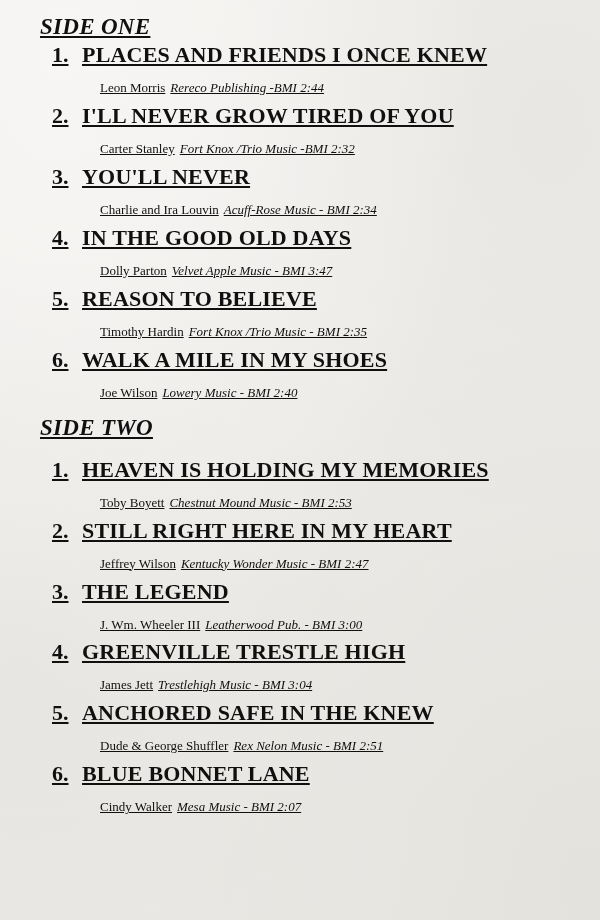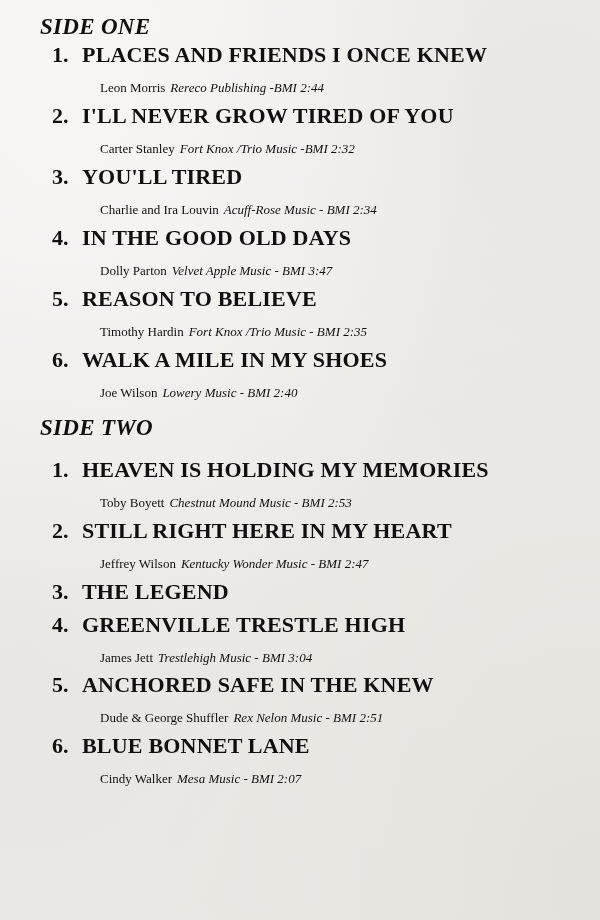--- a/index.html
+++ b/index.html
@@ -23,20 +23,21 @@
       radial-gradient(ellipse at 92% 14%, #e9e7e3 0%, rgba(233,231,227,0) 60%),
       radial-gradient(ellipse at 4% 70%, #e7e5e1 0%, rgba(231,229,225,0) 50%),
       radial-gradient(ellipse at 98% 96%, #e4e2dd 0%, rgba(228,226,221,0) 55%),
       linear-gradient(180deg, #f2f1ef 0%, #eeedea 45%, #ebe9e5 100%);
   }
   .content {
     position: relative;
     padding: 14px 22px 0 30px;
     box-sizing: border-box;
     height: 100%;
+    text-decoration: underline;
   }
   .side-heading {
     font-weight: bold;
     font-style: italic;
     font-size: 23px;
     letter-spacing: 0.3px;
     margin: 0 0 2px 10px;
   }
   .side-heading.two {
     margin-top: 14px;
@@ -102,21 +103,21 @@
     <div class="track-title-row">
       <span class="track-num">2.</span>
       <span class="track-title">I'LL NEVER GROW TIRED OF YOU</span>
     </div>
     <div class="track-credit"><span class="credit-writer">Carter Stanley</span><span class="sep"></span><span class="credit-pub">Fort Knox /Trio Music -BMI 2:32</span></div>
   </div>
 
   <div class="track">
     <div class="track-title-row">
       <span class="track-num">3.</span>
-      <span class="track-title">YOU'LL TIRED</span>
+      <span class="track-title">YOU'LL NEVER</span>
     </div>
     <div class="track-credit"><span class="credit-writer">Charlie and Ira Louvin</span><span class="sep"></span><span class="credit-pub">Acuff-Rose Music - BMI 2:34</span></div>
   </div>
 
   <div class="track">
     <div class="track-title-row">
       <span class="track-num">4.</span>
       <span class="track-title">IN THE GOOD OLD DAYS</span>
     </div>
     <div class="track-credit"><span class="credit-writer">Dolly Parton</span><span class="sep"></span><span class="credit-pub">Velvet Apple Music - BMI 3:47</span></div>
@@ -154,20 +155,21 @@
       <span class="track-title">STILL RIGHT HERE IN MY HEART</span>
     </div>
     <div class="track-credit"><span class="credit-writer">Jeffrey Wilson</span><span class="sep"></span><span class="credit-pub">Kentucky Wonder Music - BMI 2:47</span></div>
   </div>
 
   <div class="track">
     <div class="track-title-row">
       <span class="track-num">3.</span>
       <span class="track-title">THE LEGEND</span>
     </div>
+    <div class="track-credit"><span class="credit-writer">J. Wm. Wheeler III</span><span class="sep"></span><span class="credit-pub">Leatherwood Pub. - BMI 3:00</span></div>
   </div>
 
   <div class="track">
     <div class="track-title-row">
       <span class="track-num">4.</span>
       <span class="track-title">GREENVILLE TRESTLE HIGH</span>
     </div>
     <div class="track-credit"><span class="credit-writer">James Jett</span><span class="sep"></span><span class="credit-pub">Trestlehigh Music - BMI 3:04</span></div>
   </div>
 

